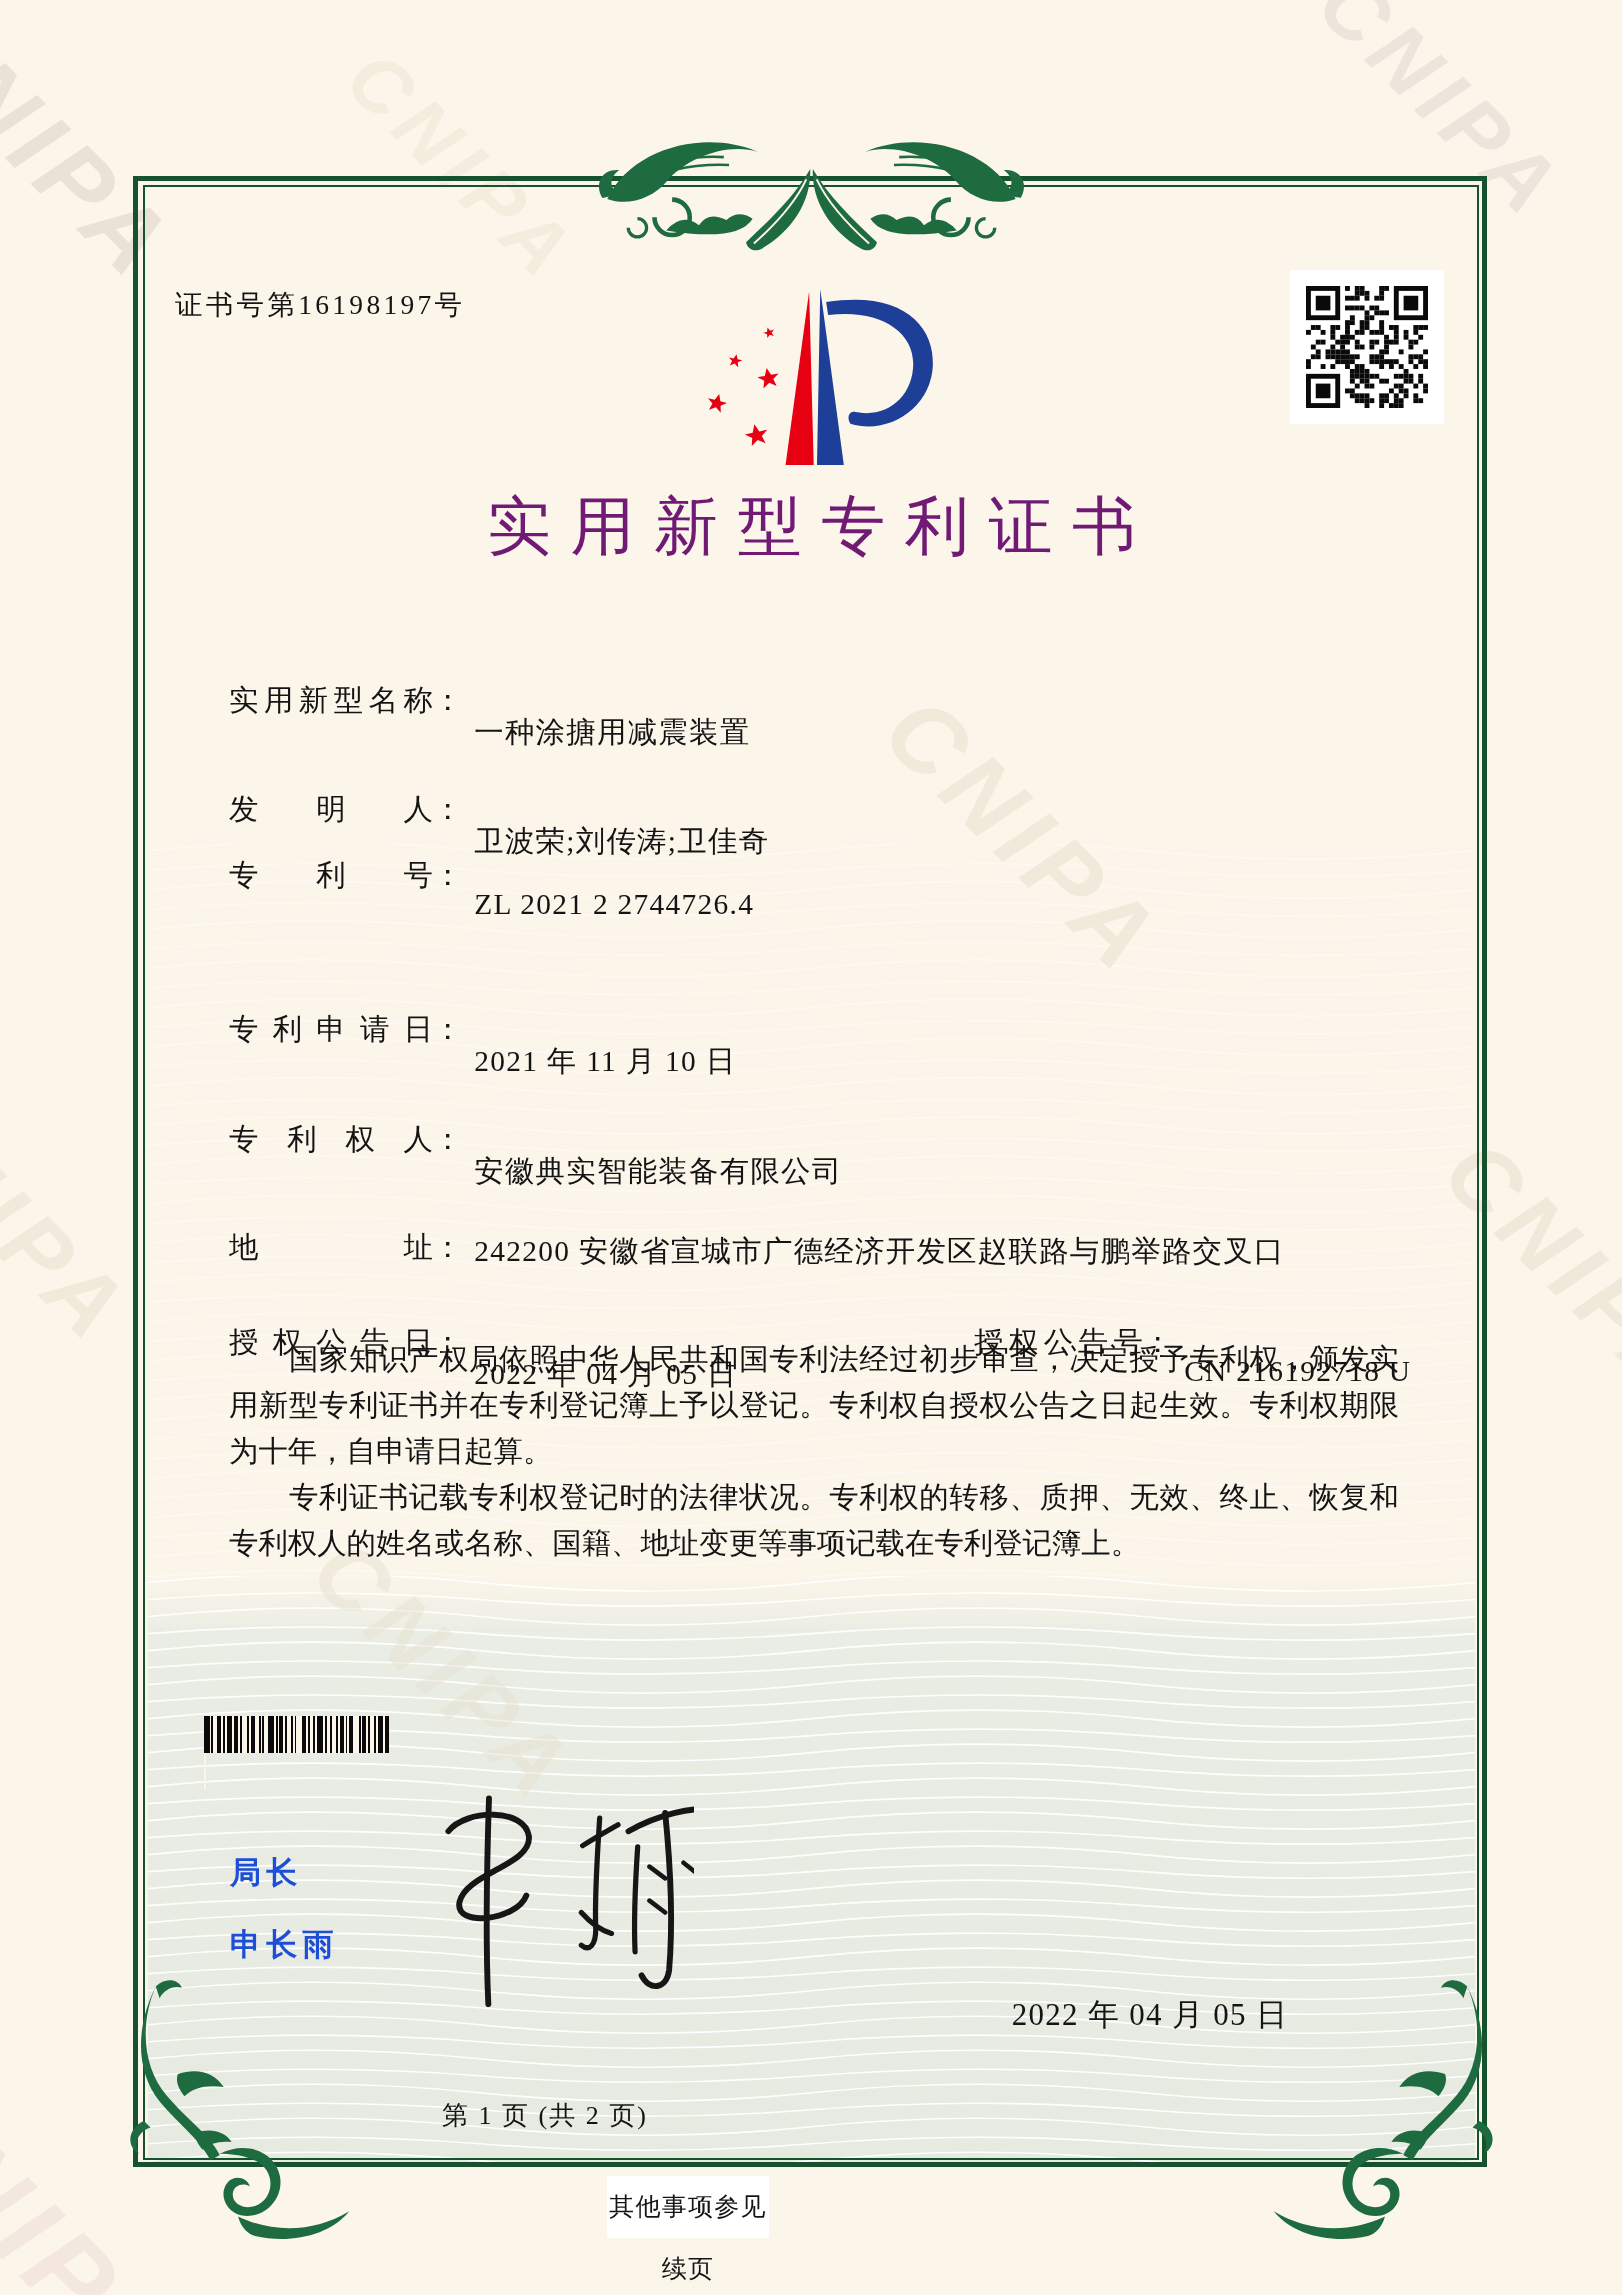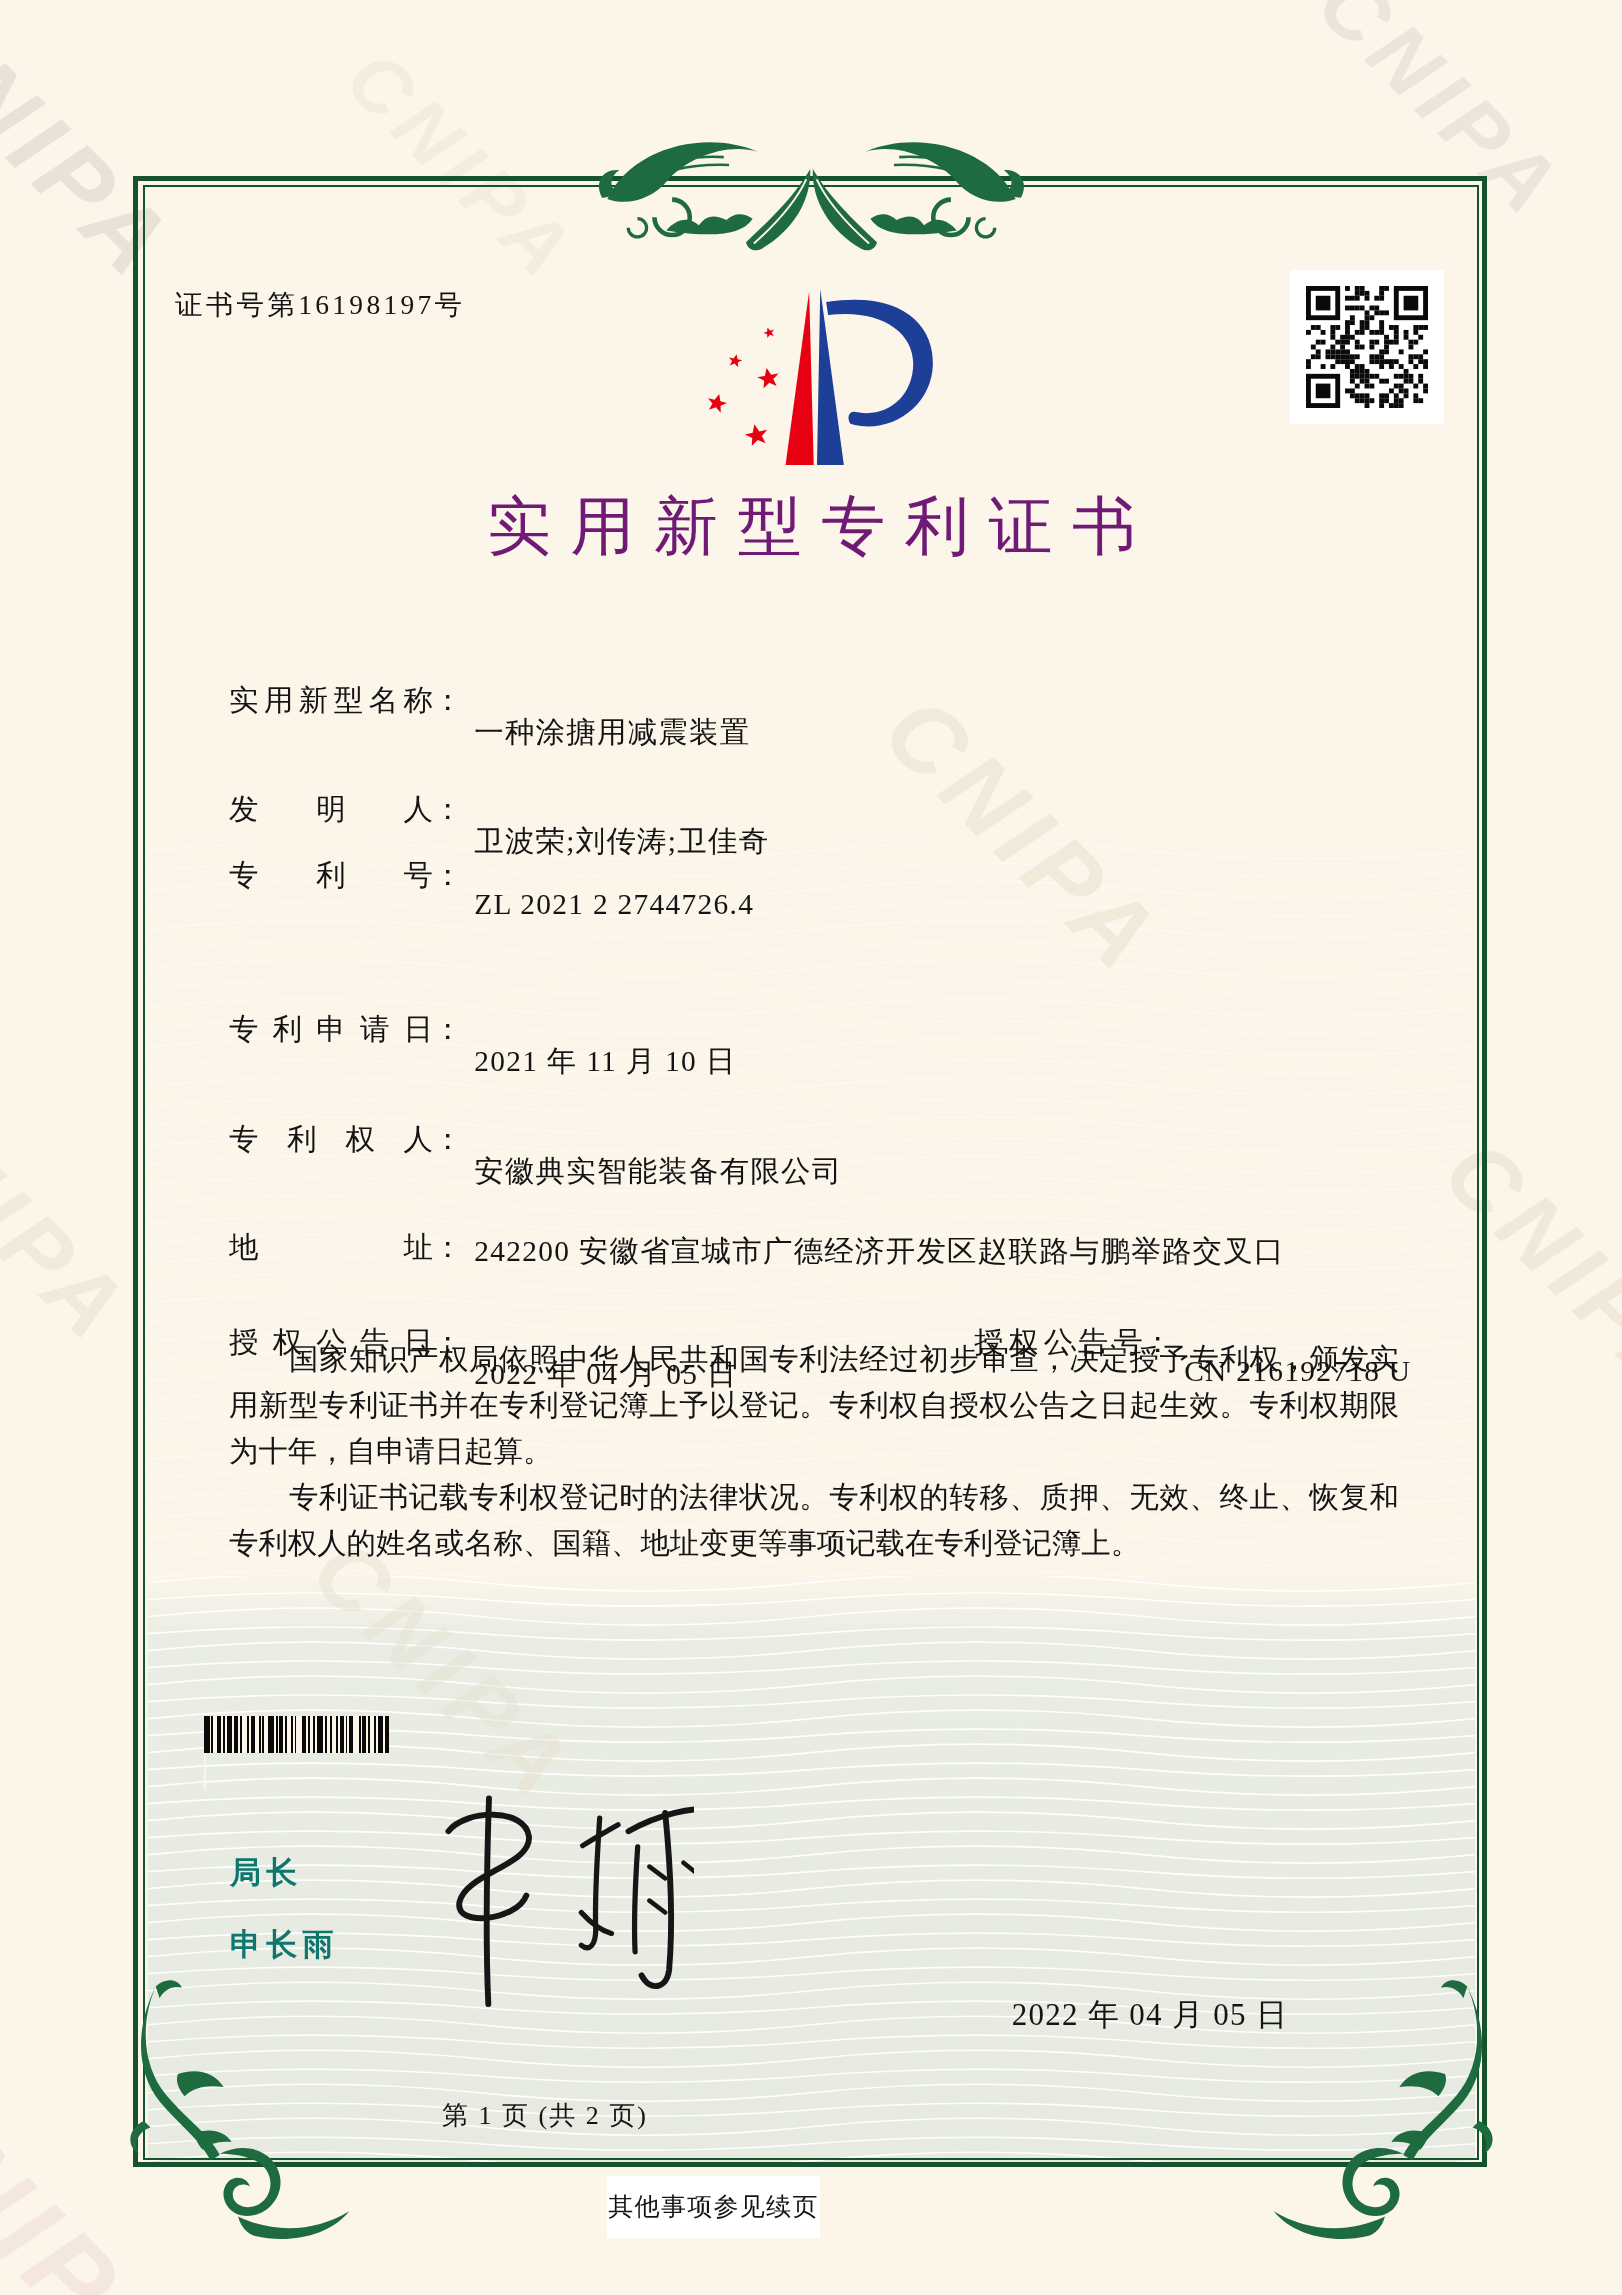--- a/index.html
+++ b/index.html
@@ -81,41 +81,41 @@
     position:absolute;left:229px;top:1336px;width:1170px;
     font-size:29.4px;line-height:46px;text-align:justify;
   }
   .body-text p{margin:0;text-indent:60px;}
   
   .barcode{position:absolute;left:204px;top:1716px;width:186px;height:37px;font-size:0;}
   .barcode i{display:inline-block;height:37px;vertical-align:top;}
   .sig-role,.sig-name{
     position:absolute;left:230px;
     font-family:"Liberation Sans","DejaVu Sans",sans-serif;
-    font-weight:600;font-size:31px;letter-spacing:5.2px;color:#0f766e;
+    font-weight:600;font-size:31px;letter-spacing:5.2px;color:#1d4ed8;
   }
   .sig-role{top:1852px;}
   .sig-name{top:1924px;}
   .sig-svg{position:absolute;left:301px;top:1767px;}
   .issue-date{
     position:absolute;left:823px;top:1994px;width:654px;
     text-align:center;font-size:31px;letter-spacing:1.3px;
   }
   .reprint{
     position:absolute;left:826px;top:2044px;width:654px;
     text-align:center;
     font-family:"Liberation Sans","DejaVu Sans",sans-serif;
     font-weight:700;font-size:25px;color:#000;
   }
   .page-num{
     position:absolute;left:442px;top:2098px;width:654px;
     text-align:left;font-size:26px;letter-spacing:2px;
   }
   .cont-note-box{
-    position:absolute;left:607px;top:2176px;width:213px;height:62px;
+    position:absolute;left:607px;top:2176px;width:162px;height:62px;
     background:#ffffff;
   }
   .cont-note-box span{
     display:block;width:100%;text-align:center;
     font-size:25px;line-height:62px;letter-spacing:1.3px;
   }
   .orn{position:absolute;pointer-events:none;}
 </style>
 </head>
 <body>

